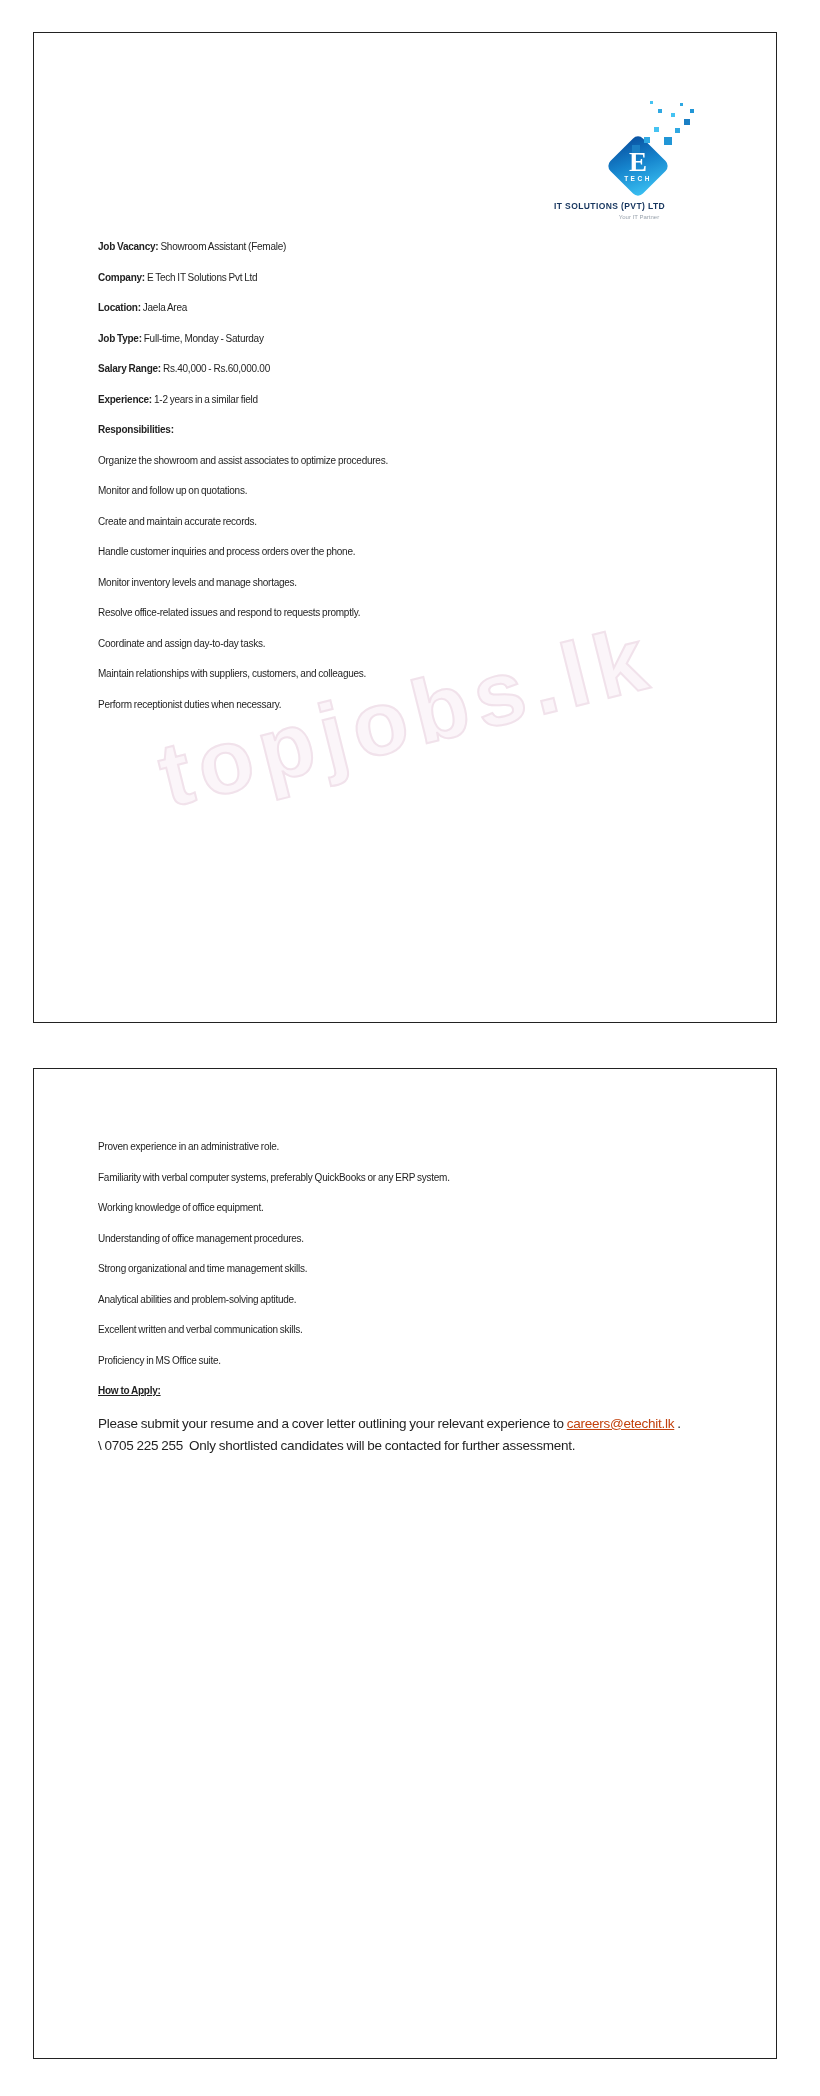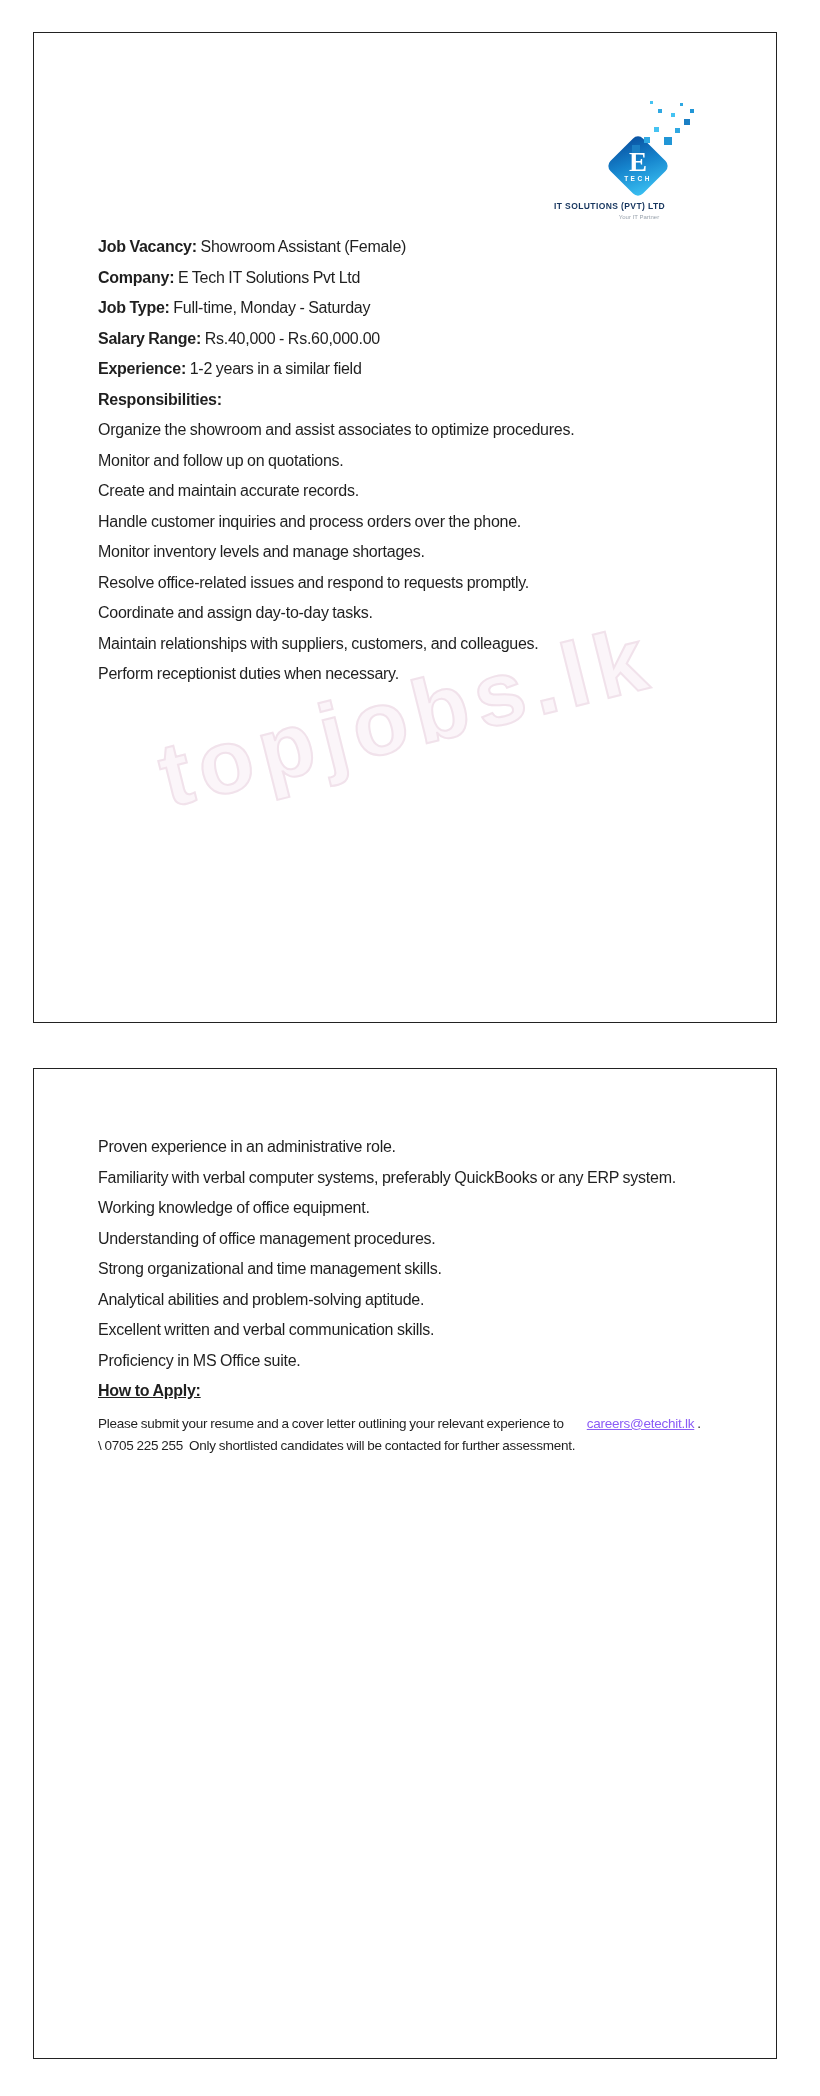--- a/index.html
+++ b/index.html
@@ -28,40 +28,39 @@
     position: absolute;
     left: 64px;
     right: 26px;
     z-index: 2;
   }
   #page1 .content { top: 205px; }
   #page2 .content { top: 69px; }
 
   .content p {
     margin: 0 0 13px 0;
-    font-size: 16px;
+    font-size: 10px;
     line-height: 17.5px;
     letter-spacing: -0.25px;
     word-spacing: -0.5px;
     color: #1f1f1f;
   }
   .content p b { font-weight: 700; }
   .heading-bold { font-weight: 700; }
   .heading-underline { font-weight: 700; text-decoration: underline; }
 
   .apply-para {
     font-size: 13.5px !important;
     line-height: 22px !important;
     white-space: nowrap;
   }
   a.email-link {
-    color: #8b5cf6;
+    color: #c2410c;
     text-decoration: underline;
     cursor: pointer;
-    margin-left: 20px;
   }
 
   
   .logo {
     position: absolute;
     top: 60px;
     left: 520px;
     width: 170px;
     height: 140px;
     z-index: 3;
@@ -177,20 +176,21 @@
       <span class="px10"></span>
         <span class="px11"></span>
     </div>
     <div class="logo-company">IT SOLUTIONS (PVT) LTD</div>
     <div class="logo-tagline">Your IT Partner</div>
   </div>
 
   <div class="content">
     <p><b>Job Vacancy:</b> <span>Showroom Assistant (Female)</span></p>
     <p><b>Company:</b> <span>E Tech IT Solutions Pvt Ltd</span></p>
+    <p><b>Location:</b> <span>Jaela Area</span></p>
     <p><b>Job Type:</b> <span>Full-time, Monday - Saturday</span></p>
     <p><b>Salary Range:</b> <span>Rs.40,000 - Rs.60,000.00</span></p>
     <p><b>Experience:</b> <span>1-2 years in a similar field</span></p>
 
     <p><span class="heading-bold">Responsibilities:</span></p>
 
     <p>Organize the showroom and assist associates to optimize procedures.</p>
     <p>Monitor and follow up on quotations.</p>
     <p>Create and maintain accurate records.</p>
     <p>Handle customer inquiries and process orders over the phone.</p>

